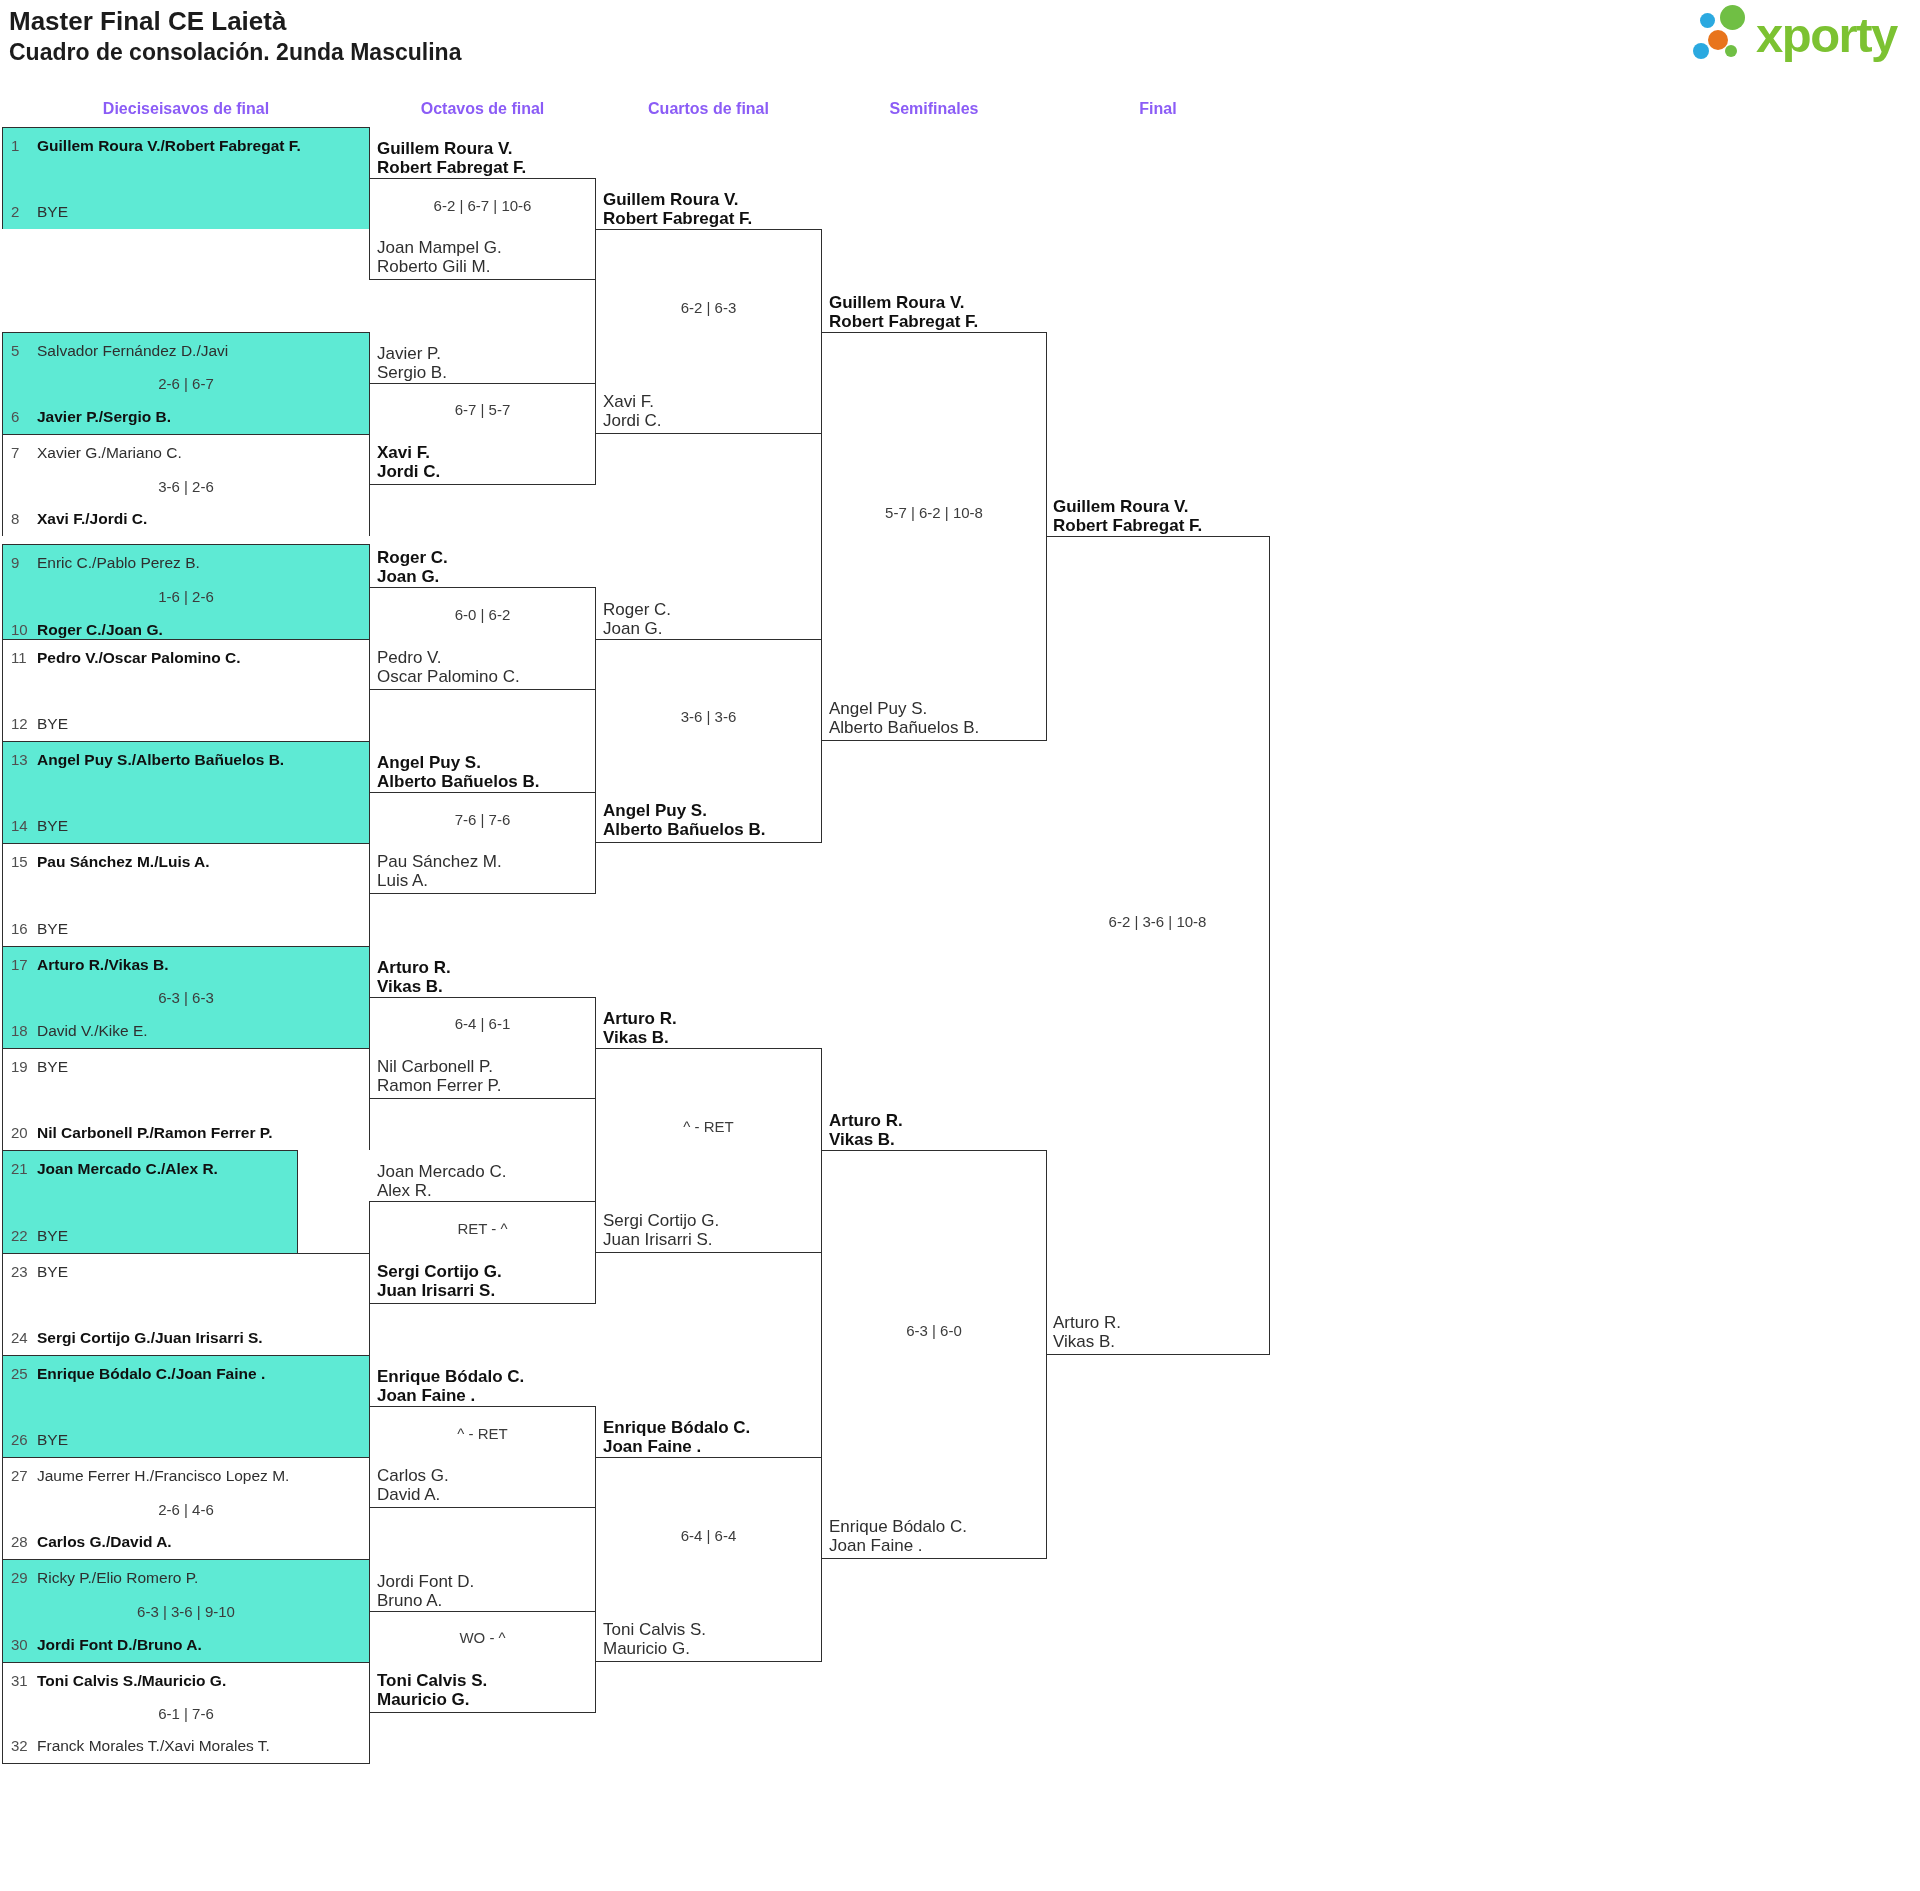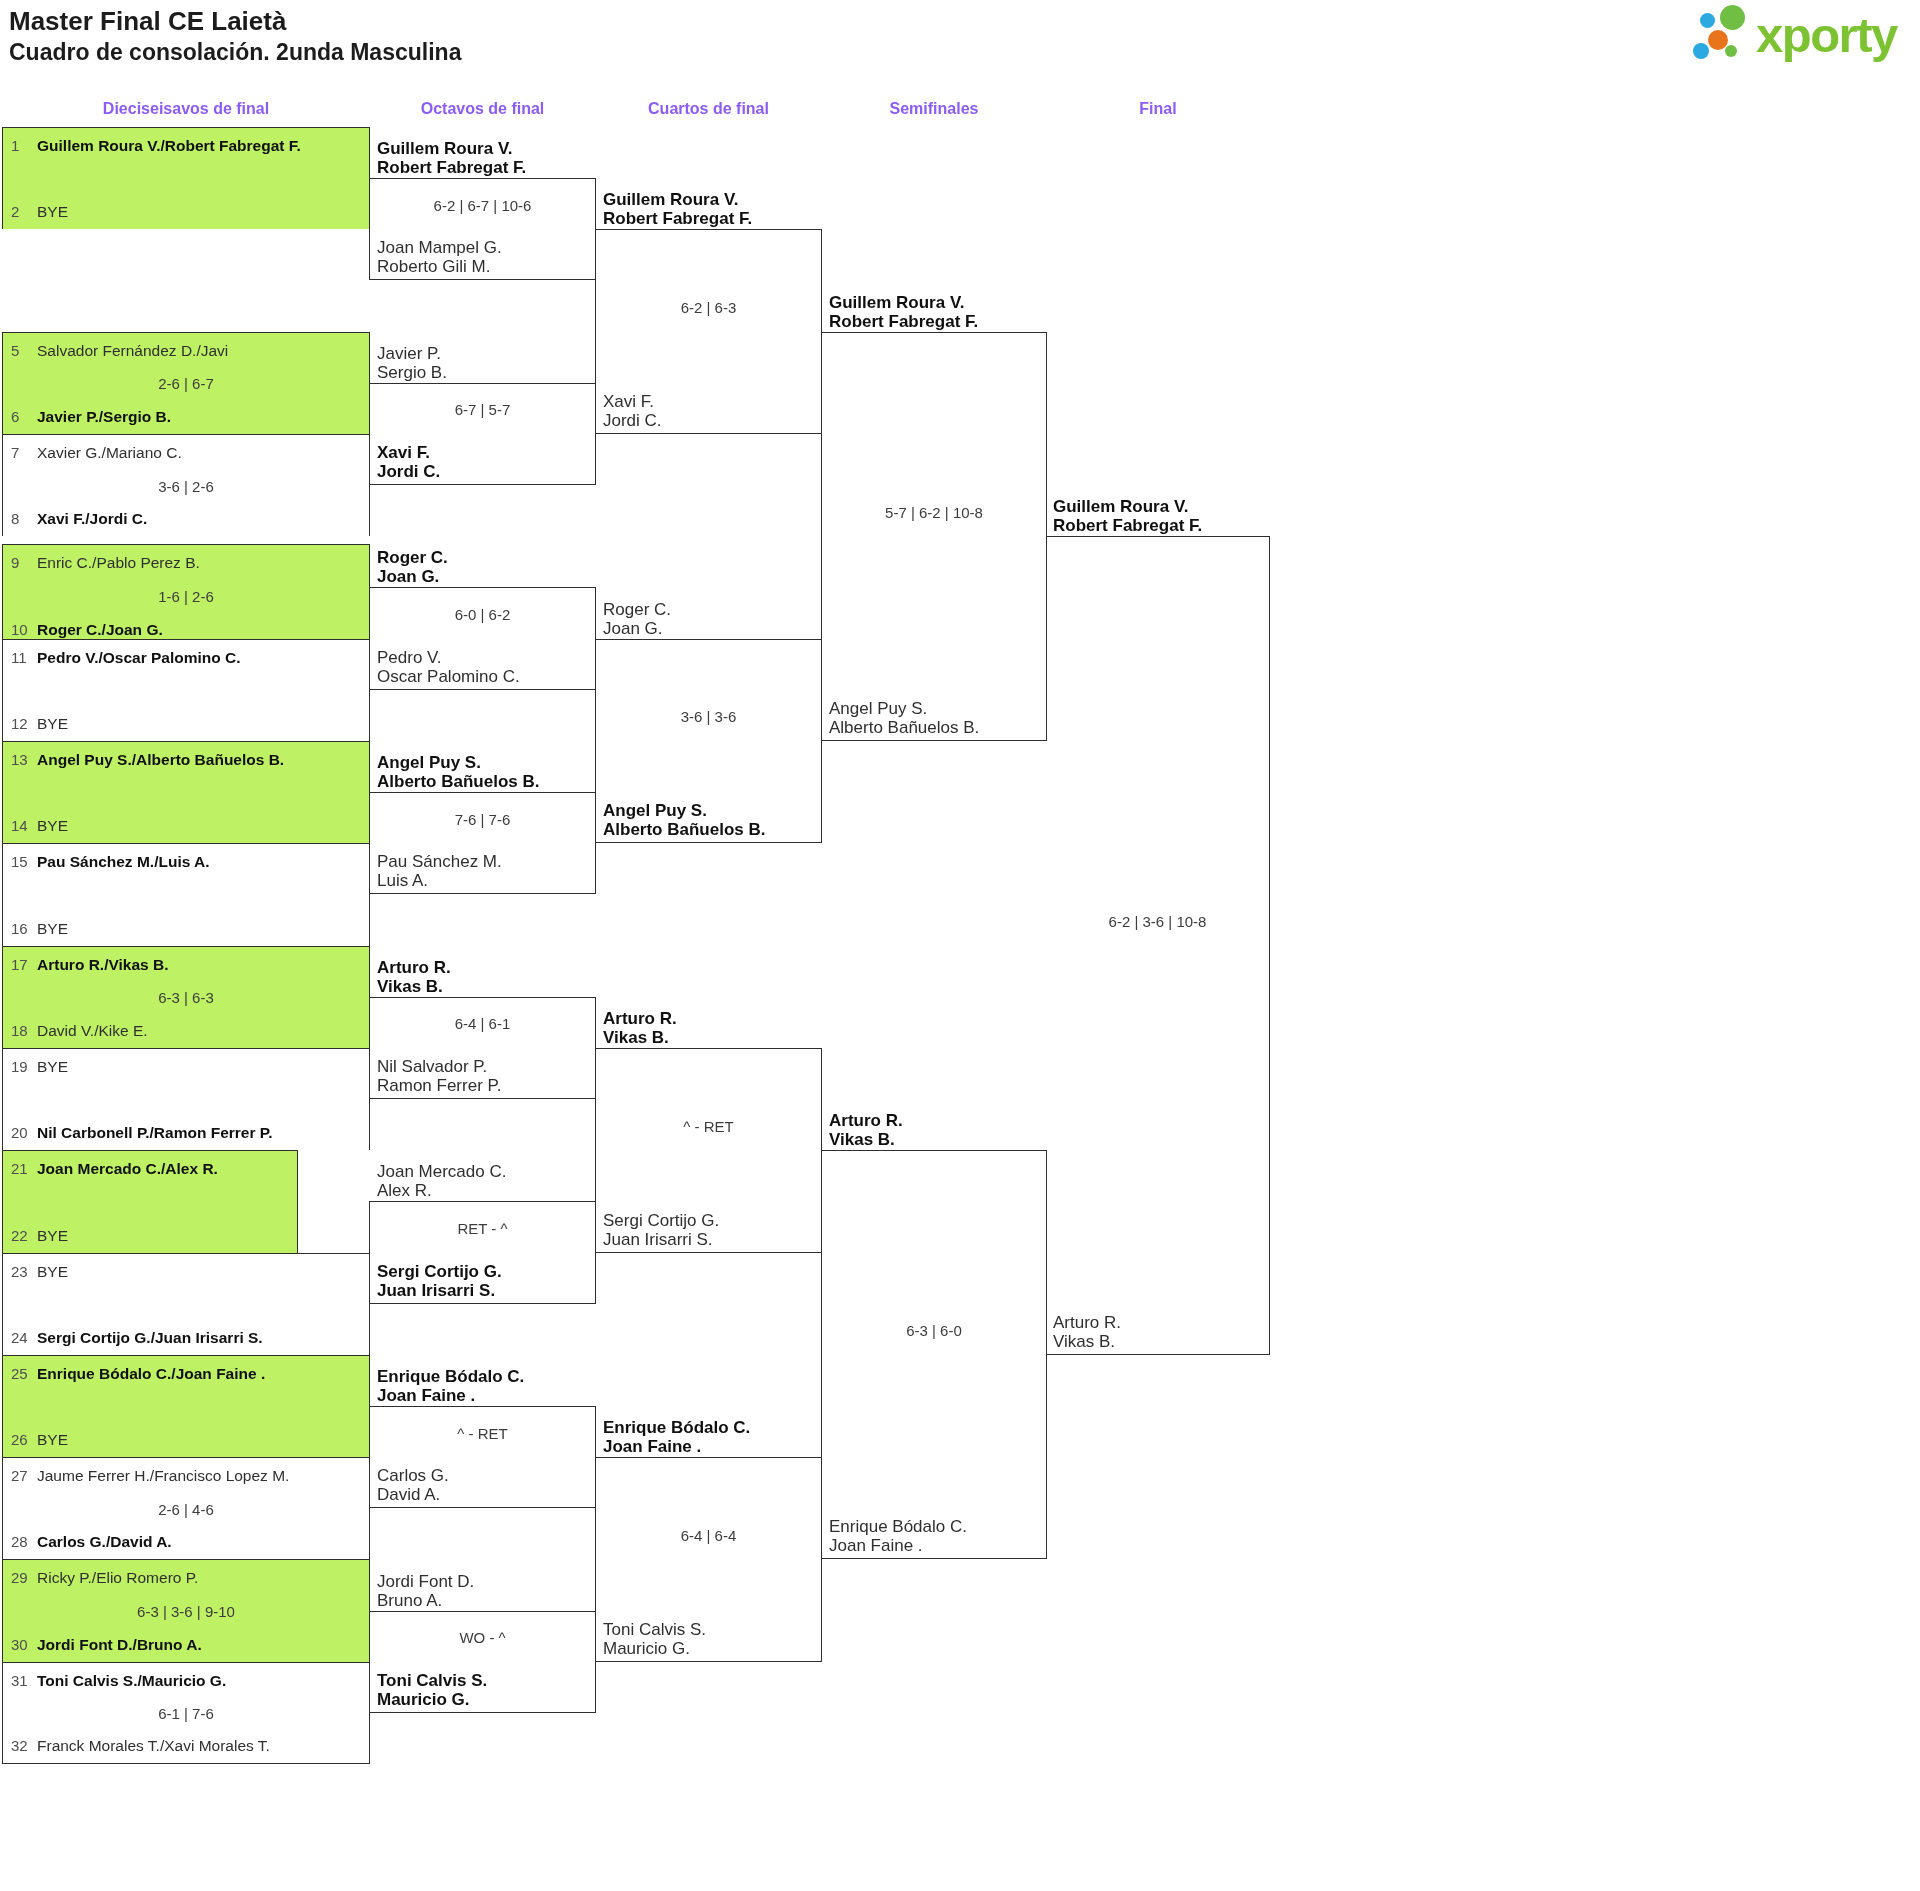--- a/index.html
+++ b/index.html
@@ -3,21 +3,21 @@
 <meta charset="utf-8">
 <style>
   html,body{margin:0;padding:0;background:#fff;}
   body{width:1920px;height:1891px;position:relative;font-family:"Liberation Sans","DejaVu Sans",sans-serif;color:#222;}
   #page{position:absolute;left:0;top:0;width:1920px;height:1891px;overflow:hidden;background:#fff;}
   .hdr-line1{position:absolute;left:9px;top:6px;font-size:26px;font-weight:700;color:#1c1c1c;white-space:nowrap;}
   .hdr-line2{position:absolute;left:9px;top:39px;font-size:23px;font-weight:700;color:#1c1c1c;white-space:nowrap;}
   .round-header{position:absolute;top:100px;transform:translateX(-50%);font-size:16px;font-weight:600;color:#8b5cf6;white-space:nowrap;}
   #bracket{position:absolute;left:0;top:0;width:1920px;height:1891px;}
   .pair{position:absolute;left:2px;width:368px;border:1px solid #2e2e2e;border-bottom:none;box-sizing:border-box;background:#fff;}
-  .pair.shaded{background:#bef264;}
+  .pair.shaded{background:#5eead4;}
   .pair.last{border-bottom:1px solid #2e2e2e;}
   .entry{position:absolute;left:8px;right:6px;height:19px;line-height:19px;font-size:15.5px;white-space:nowrap;overflow:hidden;}
   .entry .num{display:inline-block;width:26px;font-size:15px;color:#4f4f4f;font-weight:400;}
   .w{font-weight:700;color:#101010;}
   .l{font-weight:400;color:#2f2f2f;}
   .pscore,.mscore{position:absolute;left:0;right:0;text-align:center;height:19px;line-height:19px;font-size:15px;color:#3c3c3c;white-space:nowrap;font-weight:400;}
   .mbox{position:absolute;border:1px solid #2e2e2e;box-sizing:border-box;}
   .mbox.final-box{border-left:none;}
   .team{position:absolute;left:7px;right:7px;font-size:17px;line-height:19px;white-space:nowrap;overflow:visible;}
   .team.t1{bottom:100%;margin-bottom:2px;}
@@ -158,21 +158,21 @@
           <div>Luis A.</div>
         </div>
         <div class="mscore" style="top: 16.66px;">7-6 | 7-6</div>
       </div>
       <div class="mbox" style="left: 369px; top: 996.72px; width: 227px; height: 102.32px;">
         <div class="team t1 w">
           <div>Arturo R.</div>
           <div>Vikas B.</div>
         </div>
         <div class="team t2 l">
-          <div>Nil Salvador P.</div>
+          <div>Nil Carbonell P.</div>
           <div>Ramon Ferrer P.</div>
         </div>
         <div class="mscore" style="top: 16.66px;">6-4 | 6-1</div>
       </div>
       <div class="mbox" style="left: 369px; top: 1201.36px; width: 227px; height: 102.32px;">
         <div class="team t1 l">
           <div>Joan Mercado C.</div>
           <div>Alex R.</div>
         </div>
         <div class="team t2 w">

